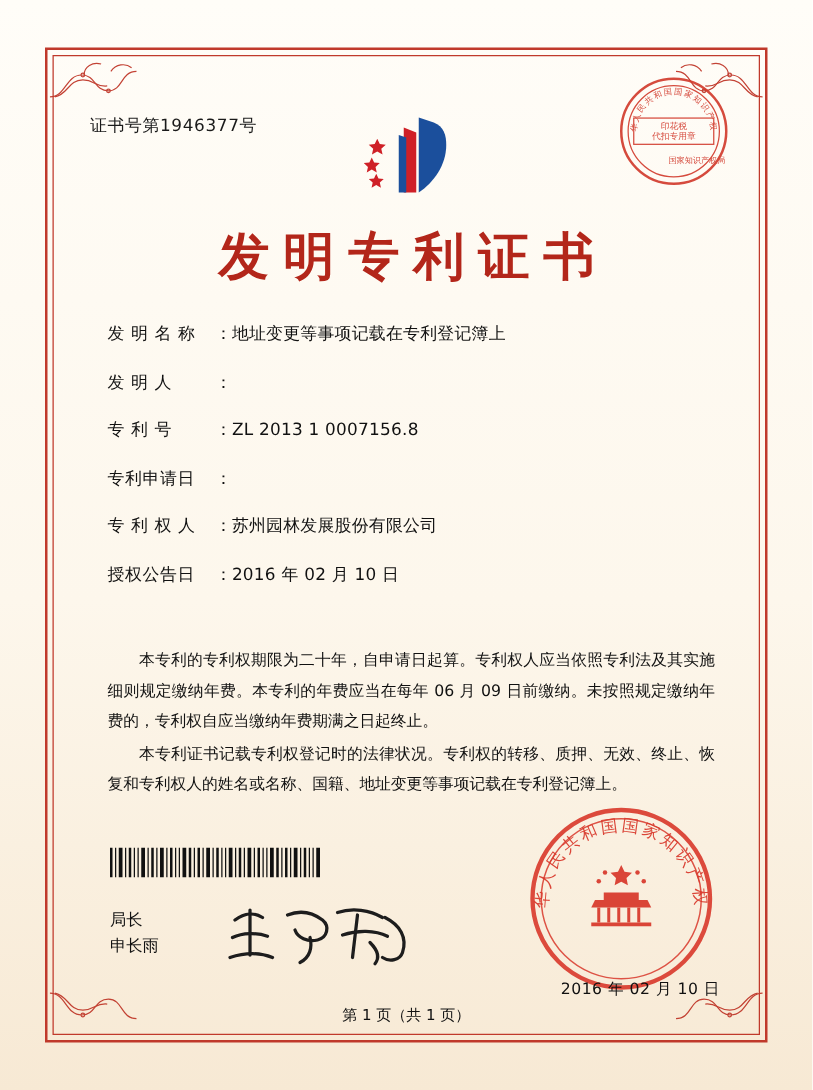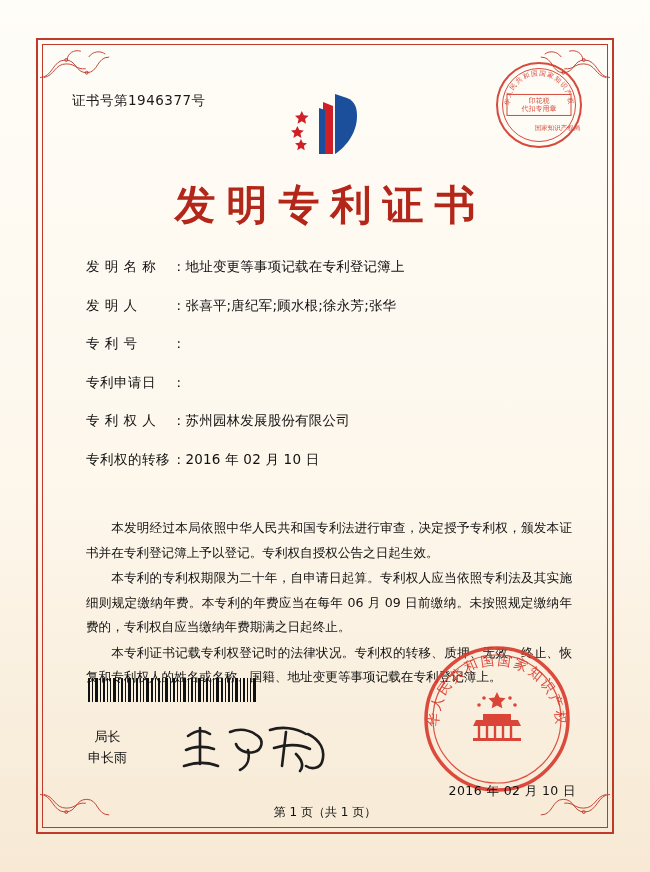--- a/index.html
+++ b/index.html
@@ -181,21 +181,20 @@
   }
   .barcode svg { display: block; }
 
   .signer {
     position: absolute;
     left: 88px;
     top: 726px;
     font-size: 13px;
     line-height: 1.65;
     color: #111;
-    text-align: center;
   }
   .signature {
     position: absolute;
     left: 178px;
     top: 716px;
     width: 160px;
     height: 62px;
     color: #1d1d1d;
   }
   .signature svg { display: block; width: 100%; height: 100%; }
@@ -304,44 +303,43 @@
 
   <div class="fields">
     <div class="field">
       <span class="label">发 明 名 称</span>
       <span class="sep">：</span>
       <span class="value">地址变更等事项记载在专利登记簿上</span>
     </div>
     <div class="field">
       <span class="label">发 明 人</span>
       <span class="sep">：</span>
-      <span class="value">张喜平;唐纪军;顾水根;徐永芳;张华</span>
     </div>
     <div class="field">
       <span class="label">专 利 号</span>
       <span class="sep">：</span>
+      <span class="value">ZL 2013 1 0007156.8</span>
     </div>
     <div class="field">
       <span class="label">专利申请日</span>
       <span class="sep">：</span>
     </div>
     <div class="field">
       <span class="label">专 利 权 人</span>
       <span class="sep">：</span>
       <span class="value">苏州园林发展股份有限公司</span>
     </div>
     <div class="field">
-      <span class="label">专利权的转移</span>
+      <span class="label">授权公告日</span>
       <span class="sep">：</span>
       <span class="value">2016 年 02 月 10 日</span>
     </div>
   </div>
 
   <div class="body-text">
-    <p>本发明经过本局依照中华人民共和国专利法进行审查，决定授予专利权，颁发本证书并在专利登记簿上予以登记。专利权自授权公告之日起生效。</p>
     <p>本专利的专利权期限为二十年，自申请日起算。专利权人应当依照专利法及其实施细则规定缴纳年费。本专利的年费应当在每年 06 月 09 日前缴纳。未按照规定缴纳年费的，专利权自应当缴纳年费期满之日起终止。</p>
     <p>本专利证书记载专利权登记时的法律状况。专利权的转移、质押、无效、终止、恢复和专利权人的姓名或名称、国籍、地址变更等事项记载在专利登记簿上。</p>
   </div>
 
   <div class="barcode">
     <svg viewBox="0 0 168 24" width="168" height="24">
       <g fill="#111">
         <rect x="0" y="0" width="2" height="24"></rect>
           <rect x="4" y="0" width="1" height="24"></rect>
         <rect x="7" y="0" width="3" height="24"></rect>

